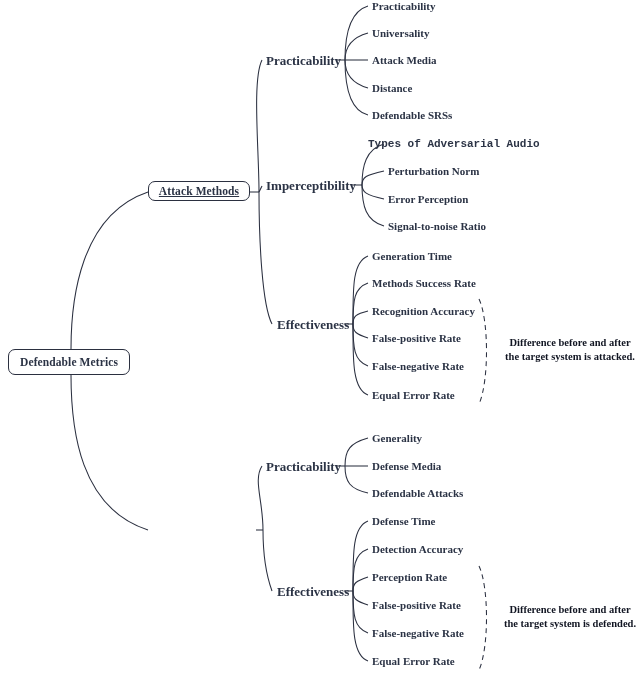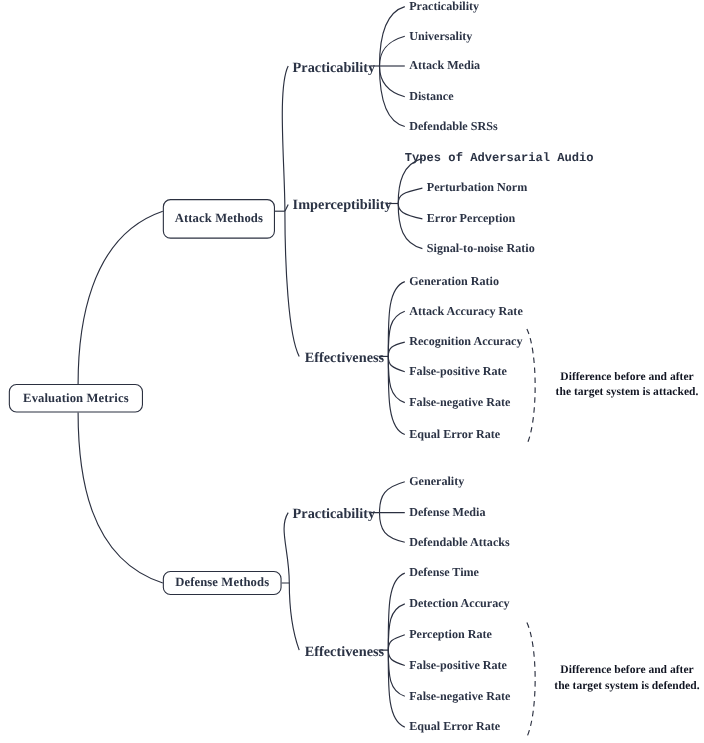--- a/index.html
+++ b/index.html
@@ -119,50 +119,47 @@
       <path d="M 353 591 C 353 583 356 581 368 577"></path>
       <path d="M 353 591 C 353 599 356 601 368 605"></path>
       <path d="M 353 591 C 353 615 354 628 368 633"></path>
       <path d="M 353 591 C 353 625 352 655 368 661"></path>
 
       <path stroke-dasharray="5 4" d="M 479 566 C 489 587 489 648 479 670"></path>
     </g>
   </svg>
 
   <div class="node-box" style="left:8px; top:349px; width:122px; height:26px;">
-    <span>Evaluation Metrics</span>
+    <span>Defendable Metrics</span>
   </div>
 
-  <div class="node-box" style="left:148px; top:181px; width:102px; height:36px;">
+  <div class="node-box" style="left:148px; top:181px; width:102px; height:20px;text-decoration:underline;">
     <span>Attack Methods</span>
   </div>
 
-  <div class="node-box" style="left:148px; top:519px; width:108px; height:22px;">
-    <span>Defense Methods</span>
-  </div>
 
   <div class="branch-label" style="left:266px; top:54px;">Practicability</div>
 
   <div class="leaf-label" style="left:372px; top:1px;">Practicability</div>
   <div class="leaf-label" style="left:372px; top:28px;">Universality</div>
   <div class="leaf-label" style="left:372px; top:55px;">Attack Media</div>
   <div class="leaf-label" style="left:372px; top:83px;">Distance</div>
   <div class="leaf-label" style="left:372px; top:110px;">Defendable SRSs</div>
 
   <div class="branch-label" style="left:266px; top:179px;">Imperceptibility</div>
 
   <div class="leaf-label" style="left:368px; top:139px;font-family:Liberation Mono, monospace;">Types of Adversarial Audio</div>
   <div class="leaf-label" style="left:388px; top:166px;">Perturbation Norm</div>
   <div class="leaf-label" style="left:388px; top:194px;">Error Perception</div>
   <div class="leaf-label" style="left:388px; top:221px;">Signal-to-noise Ratio</div>
 
   <div class="branch-label" style="left:277px; top:318px;">Effectiveness</div>
 
-  <div class="leaf-label" style="left:372px; top:251px;">Generation Ratio</div>
-  <div class="leaf-label" style="left:372px; top:278px;">Attack Accuracy Rate</div>
+  <div class="leaf-label" style="left:372px; top:251px;">Generation Time</div>
+  <div class="leaf-label" style="left:372px; top:278px;">Methods Success Rate</div>
   <div class="leaf-label" style="left:372px; top:306px;text-align:right;">Recognition Accuracy</div>
   <div class="leaf-label" style="left:372px; top:333px;">False-positive Rate</div>
   <div class="leaf-label" style="left:372px; top:361px;">False-negative Rate</div>
   <div class="leaf-label" style="left:372px; top:390px;">Equal Error Rate</div>
 
   <div class="note" style="left:502px; top:336px; width:136px;">Difference before and after
 the target system is attacked.</div>
 
   <div class="branch-label" style="left:266px; top:460px;">Practicability</div>
 

